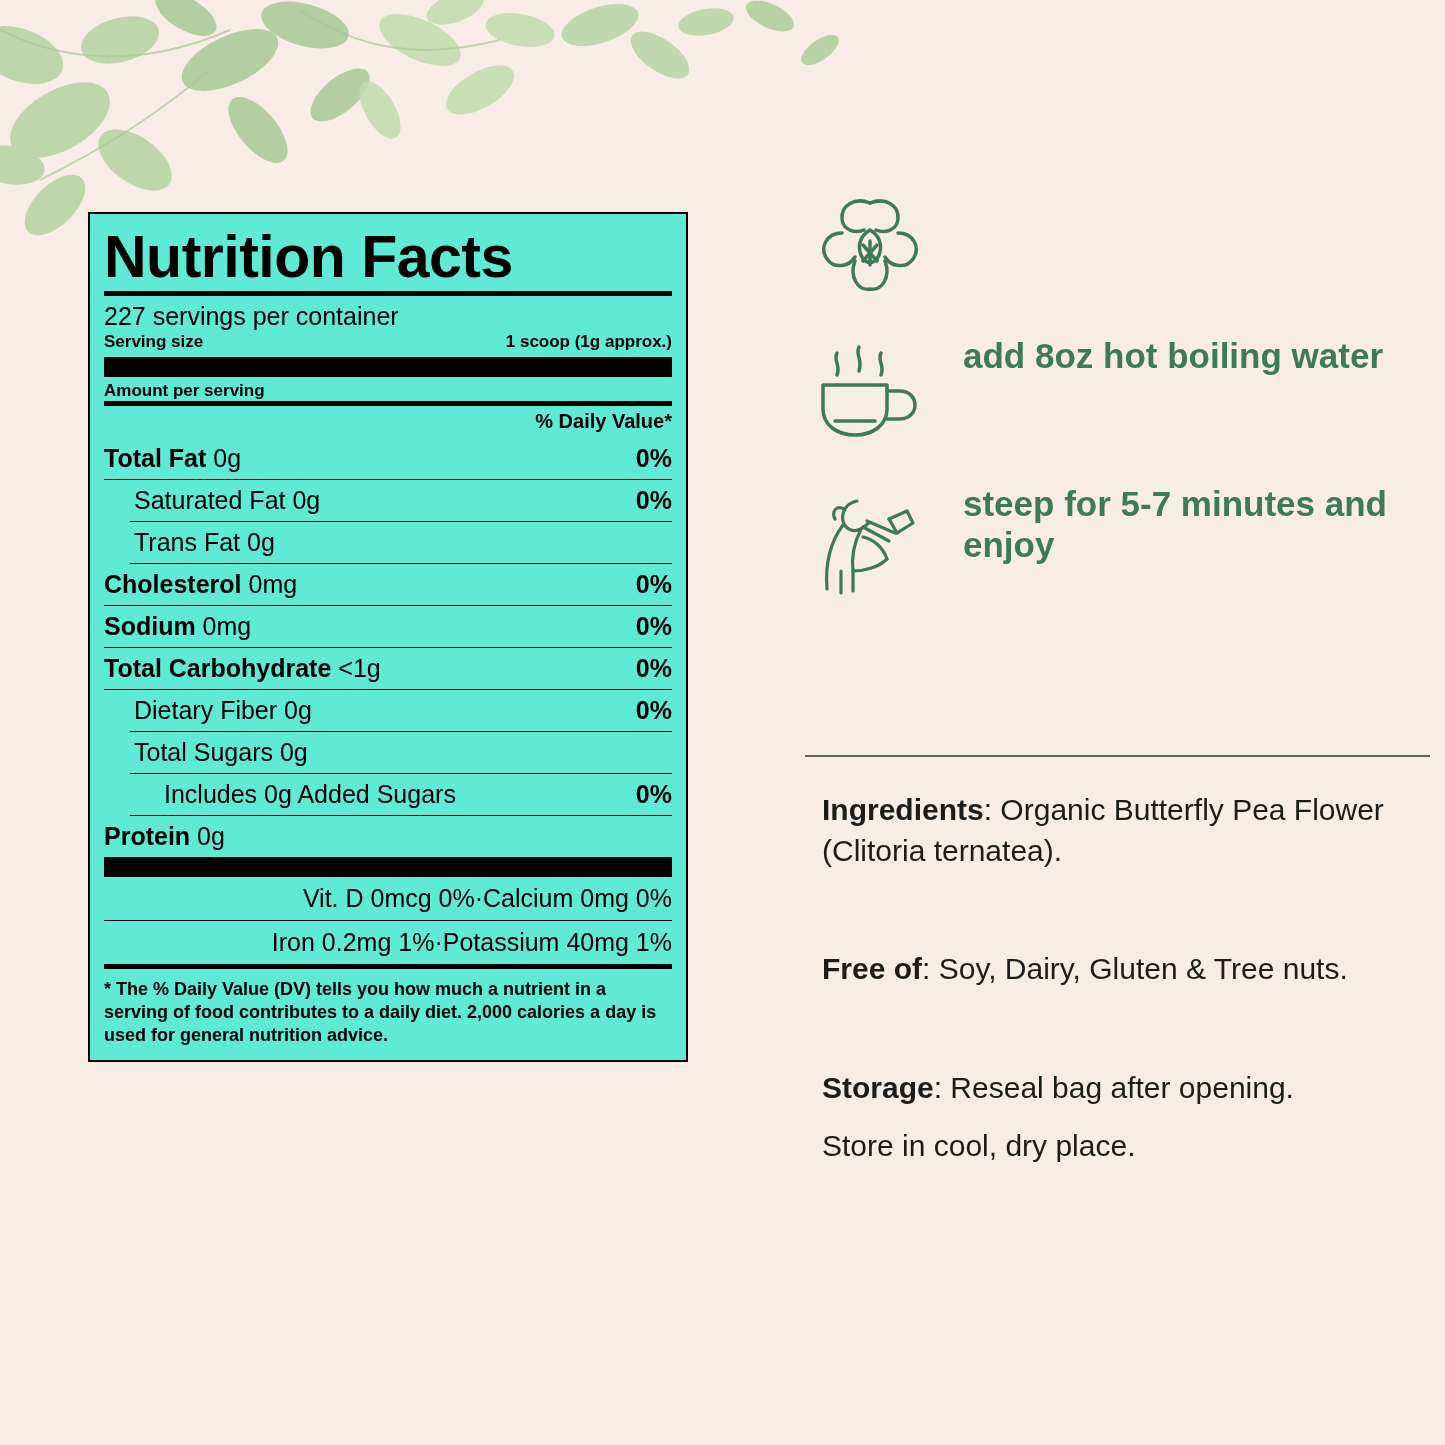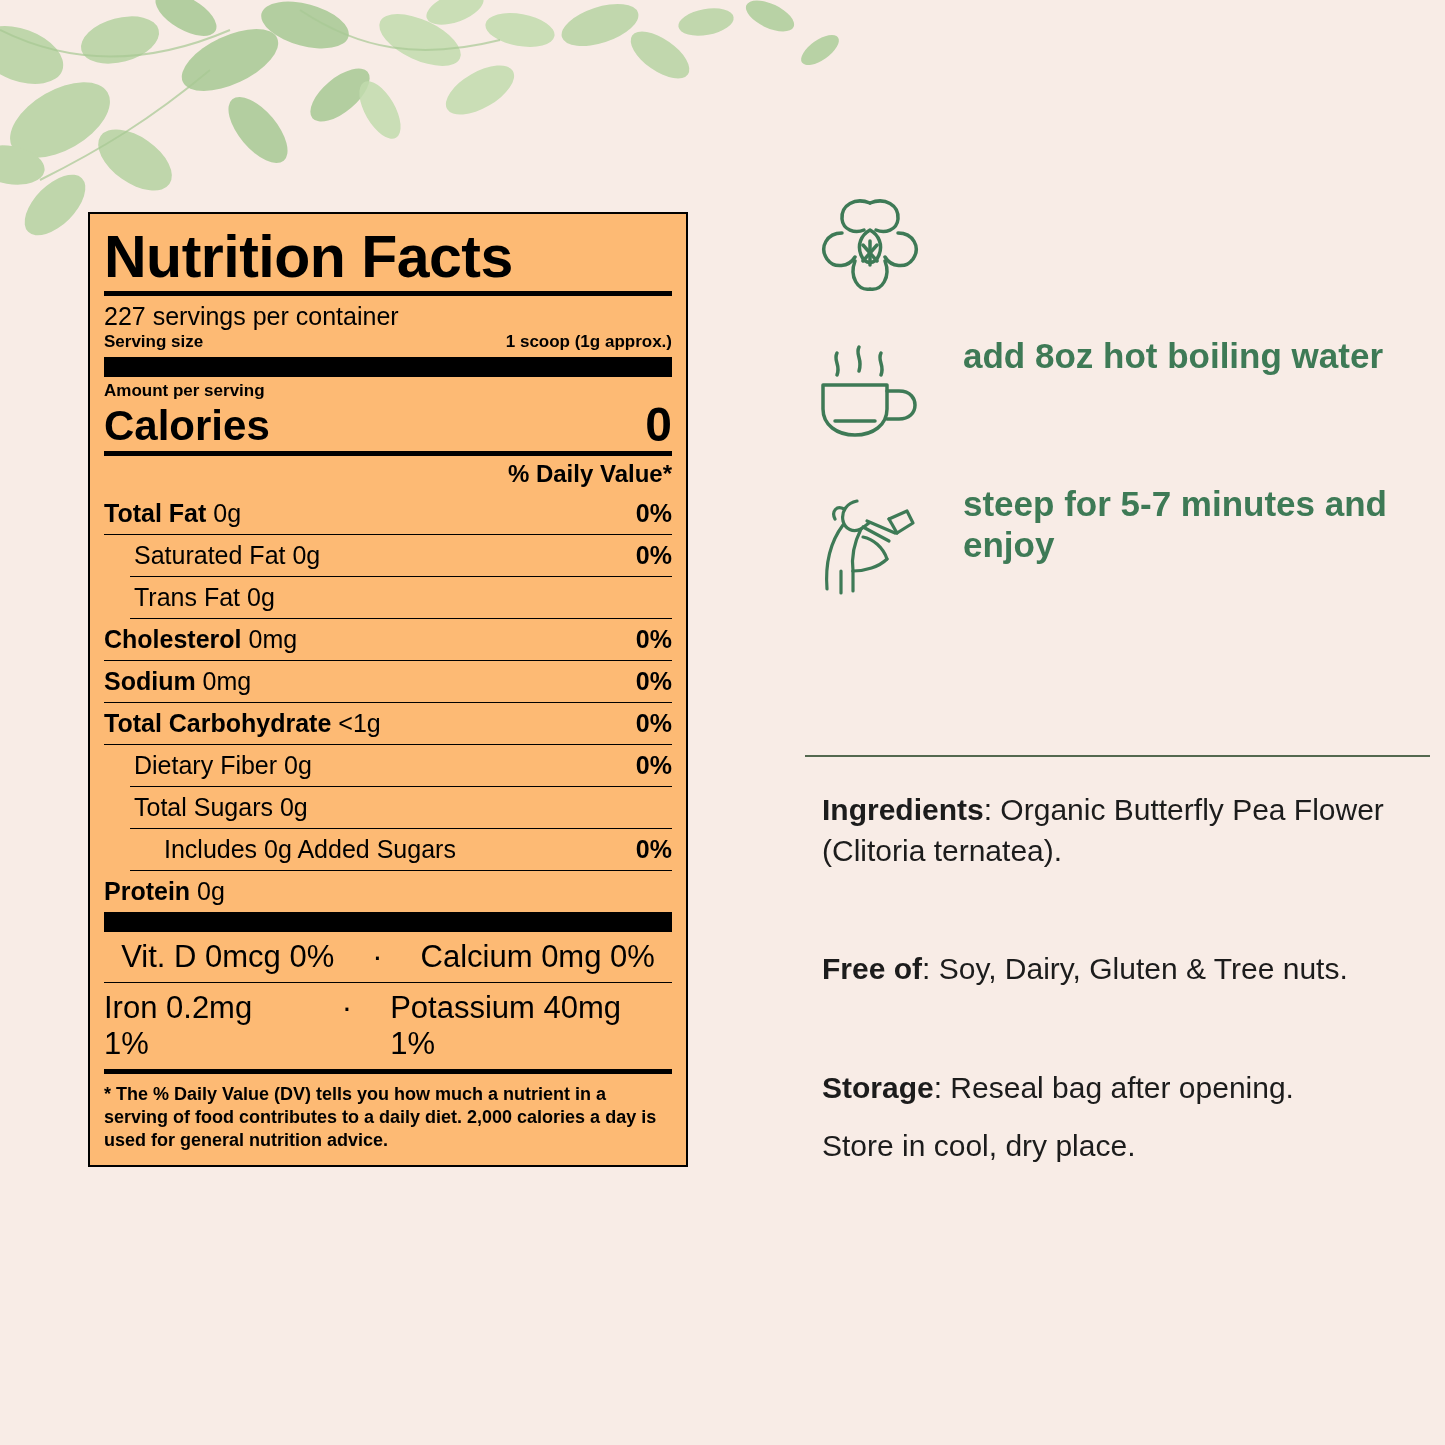--- a/index.html
+++ b/index.html
@@ -39,21 +39,21 @@
     flex: 1;
     position: relative;
   }
 
   
   .nf {
     position: absolute;
     left: 88px;
     top: 212px;
     width: 600px;
-    background: #fdba74;
+    background: #5eead4;
     border: 2px solid #000;
     box-sizing: border-box;
     padding: 8px 14px 12px 14px;
     color: #000;
     font-family: "Liberation Sans", sans-serif;
   }
   .nf-title {
     font-size: 59px;
     font-weight: bold;
     letter-spacing: -0.5px;
@@ -93,42 +93,41 @@
     font-weight: bold;
     line-height: 1.05;
   }
   .nf-cal-value {
     font-size: 48px;
     font-weight: bold;
     line-height: 1;
   }
   .nf-dv {
     text-align: right;
-    font-size: 24px;
+    font-size: 20px;
     font-weight: bold;
     padding: 4px 0 5px 0;
   }
   .nf-row {
     display: flex;
     justify-content: space-between;
     align-items: baseline;
     font-size: 25px;
     padding: 6px 0 6px 0;
   }
   .nf-row .lbl b { font-weight: bold; }
   .nf-row .val { font-weight: bold; }
   .indent1 { padding-left: 30px; }
   .indent2 { padding-left: 60px; }
 
   .nf-vitamins {
-    font-size: 31px;
+    font-size: 25px;
     padding: 7px 0 7px 0;
     display: flex;
-    justify-content: center;
-    gap: 38px;
+    justify-content: flex-end;
   }
   .nf-foot {
     font-size: 18px;
     line-height: 1.3;
     padding-top: 9px;
     font-weight: bold;
   }
 
   
   .steps {
@@ -231,24 +230,20 @@
     <div class="nf">
       <div class="nf-title">Nutrition Facts</div>
       <div class="rule-med"></div>
       <div class="nf-servings">227 servings per container</div>
       <div class="nf-serving-size">
         <span>Serving size</span>
         <span>1 scoop (1g approx.)</span>
       </div>
       <div class="rule-thick"></div>
       <div class="nf-amount">Amount per serving</div>
-      <div class="nf-cal-row">
-        <span class="nf-cal-label">Calories</span>
-        <span class="nf-cal-value">0</span>
-      </div>
       <div class="rule-med"></div>
       <div class="nf-dv">% Daily Value*</div>
 
       <div id="nf-rows">
           <div class="nf-row">
             <span class="lbl"><b>Total Fat</b> 0g</span>
             <span class="val">0%</span>
           </div>
           <div class="rule-thin"></div>
           <div class="nf-row indent1">

